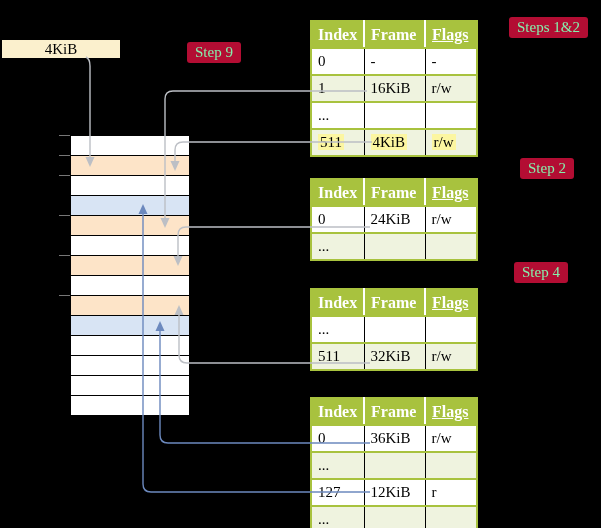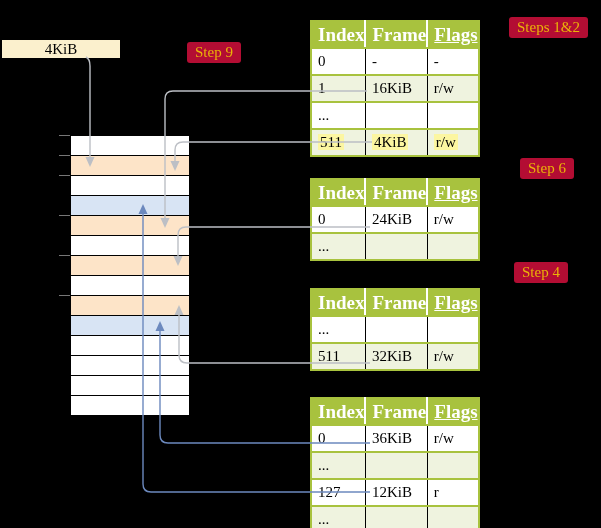--- a/index.html
+++ b/index.html
@@ -8,21 +8,21 @@
     font-family:"Liberation Serif","DejaVu Serif",serif;
   }
   
   .pointer-box{
     position:absolute;left:2px;top:40px;width:118px;height:18px;
     background:#FBF0CD;color:#000;text-align:center;
     font-size:15px;line-height:18px;
   }
   
   .step-label{
-    position:absolute;background:#B30D33;color:#eab308;
+    position:absolute;background:#B30D33;color:#86efac;
     font-size:15px;line-height:18px;padding:1px 8px 2px 8px;border-radius:3px;
     white-space:nowrap;
   }
   #step0{left:187px;top:42px;}
   #steps12{left:509px;top:17px;}
   #step3{left:520px;top:158px;}
   #step4{left:514px;top:262px;text-align:right;}
   
   .memory-column{
     position:absolute;left:70px;top:135px;width:118px;
@@ -36,21 +36,21 @@
   
   .tick{position:absolute;left:59px;width:11px;height:1px;background:#777;}
   
   .ptable{
     position:absolute;left:310px;border-collapse:collapse;table-layout:fixed;
     background:#fff;border:2px solid #A8C23E;font-size:15px;color:#000;
   }
   .ptable th{
     background:#A8C23E;color:#fff;font-weight:bold;text-align:left;
     height:25px;padding:0 0 0 6px;border-right:2px solid #fff;
-    border-bottom:2px solid #A8C23E;font-size:19px;
+    border-bottom:2px solid #A8C23E;font-size:16px;
   }
   .ptable th:last-child{border-right:none;text-decoration:underline;}
   .ptable td{
     height:25px;padding:0 0 0 6px;vertical-align:middle;
     border-right:1px solid #000;border-bottom:2px solid #A8C23E;
   }
   .ptable td:last-child{border-right:none;}
   .ptable tr.w{background:#FFFFFF;}
   .ptable tr.g{background:#EFF3DF;}
   .hl{background:#FCF6A1;padding:0 2px;}
@@ -70,21 +70,21 @@
 <body>
 
 <div class="canvas">
 
   <div class="pointer-box">
     <span>4KiB</span>
   </div>
 
   <span class="step-label" id="step0">Step 9</span>
   <span class="step-label" id="steps12">Steps 1&amp;2</span>
-  <span class="step-label" id="step3">Step 6</span>
+  <span class="step-label" id="step3">Step 2</span>
   <span class="step-label" id="step4">Step 4</span>
 
   <div class="memory-column">
       <div class="mem-row white"></div>
       <div class="mem-row orange"></div>
       <div class="mem-row white"></div>
       <div class="mem-row blue"></div>
       <div class="mem-row orange"></div>
       <div class="mem-row white"></div>
       <div class="mem-row orange"></div>

